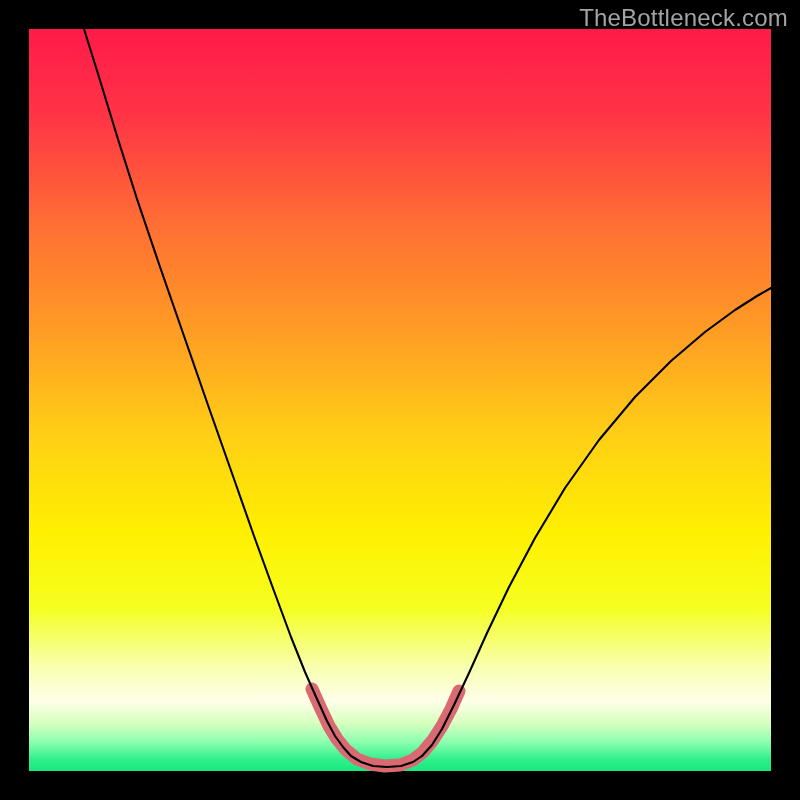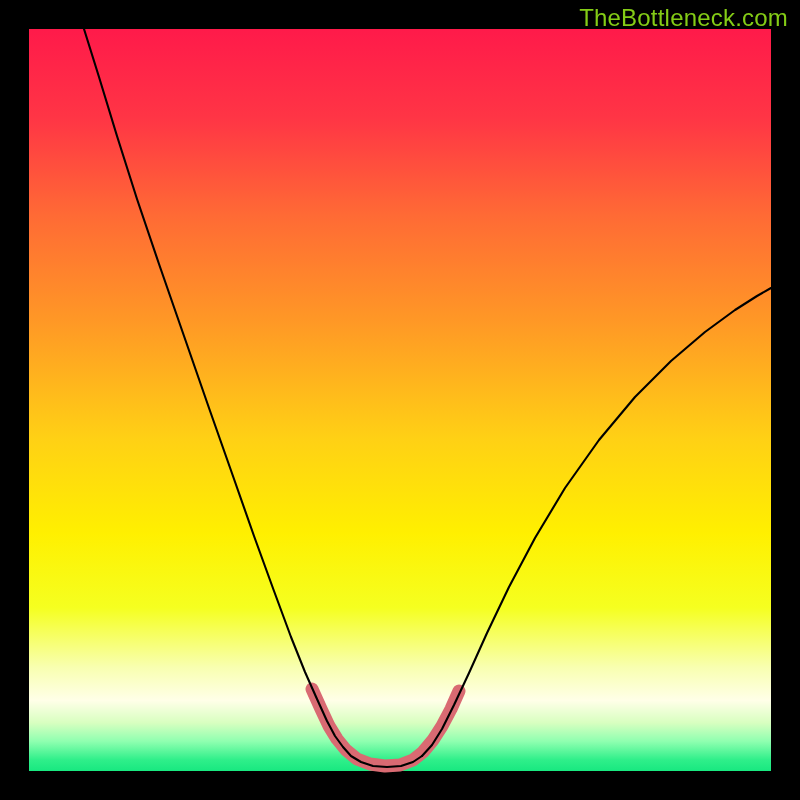--- a/index.html
+++ b/index.html
@@ -20,21 +20,21 @@
     background: #000;
   }
   .gradient {
     position: absolute;
     left: 0; top: 0; right: 0; bottom: 0;
   }
   .watermark {
     position: absolute;
     top: 4px;
     right: 12px;
-    color: #84cc16;
+    color: #a3a3a3;
     font-size: 24px;
     font-weight: 500;
     letter-spacing: 0.2px;
   }
   svg.curves {
     position: absolute;
     left: 29px;
     top: 29px;
     width: 742px;
     height: 742px;

